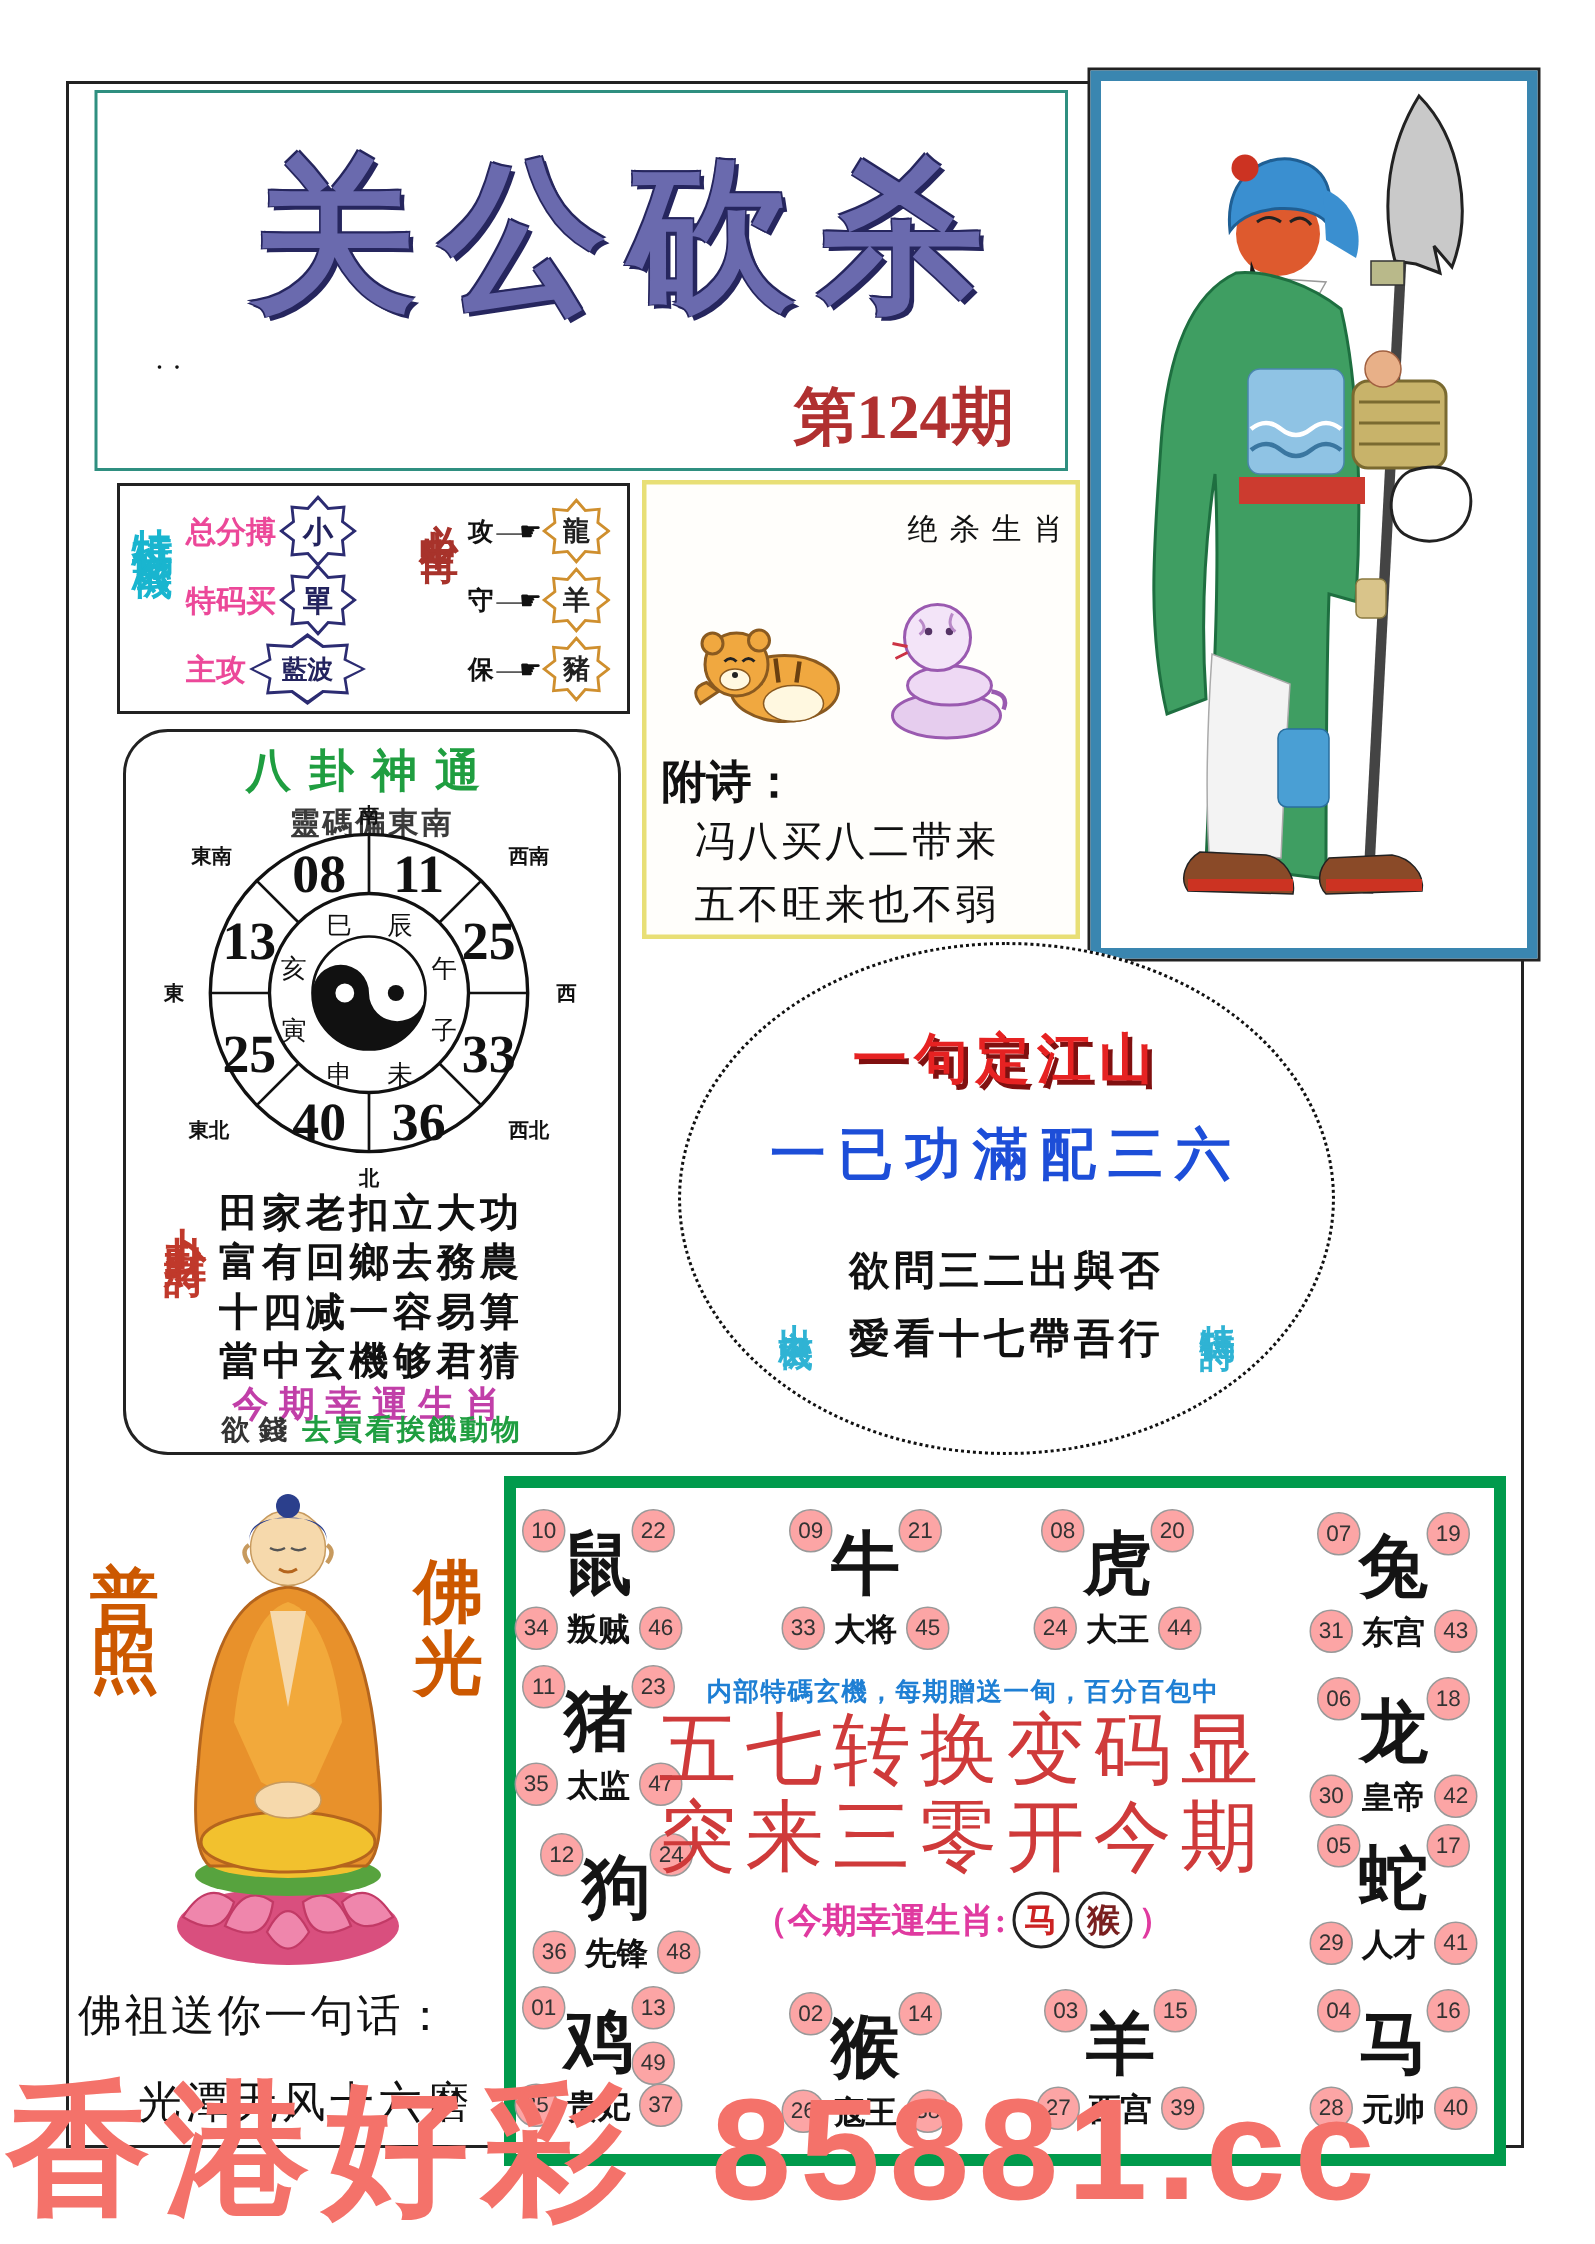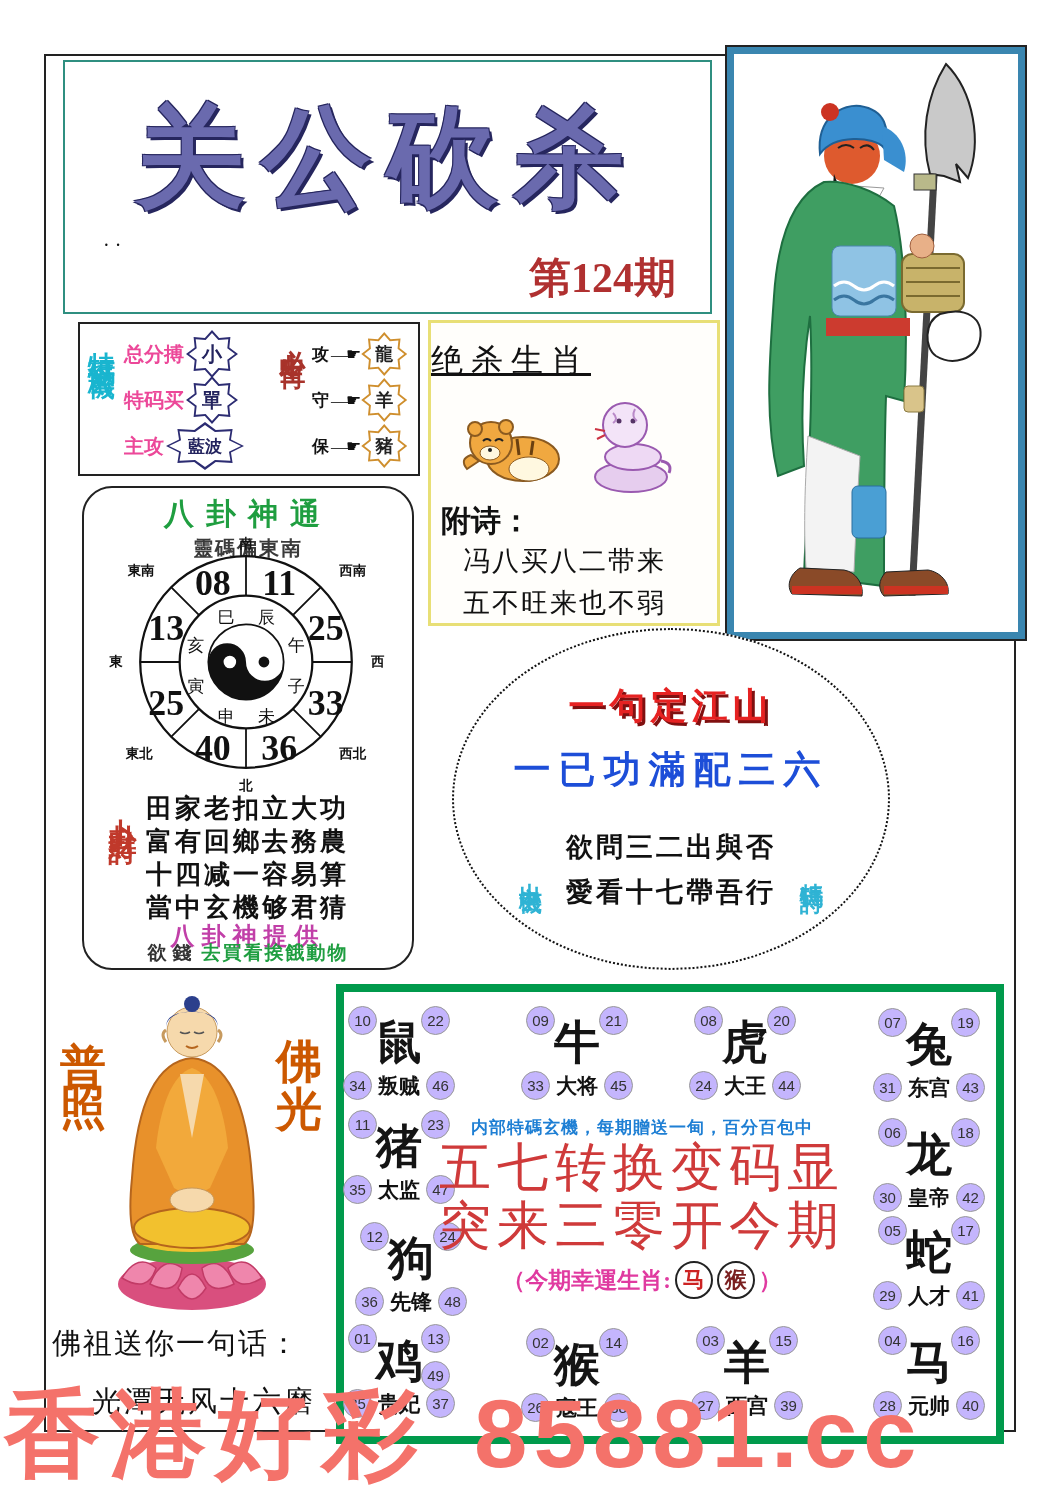--- a/index.html
+++ b/index.html
@@ -7,21 +7,21 @@
   #page{position:relative;width:1063px;height:1496px;background:#fff;overflow:hidden;}
   .abs{position:absolute;}
   .vtext{writing-mode:vertical-rl;text-orientation:upright;line-height:1;}
 
   
   #frame{left:44px;top:54px;width:968px;height:1374px;border:2px solid #222;}
 
   
   #titlebox{left:63px;top:60px;width:645px;height:250px;border:2px solid #2f8f80;background:#fff;}
   #maintitle{width:100%;text-align:center;margin-top:22px;font-size:110px;font-weight:bold;
-    color:#6a6aae;letter-spacing:16px;text-shadow:3px 3px 0 #26265e,-1px -1px 0 #26265e,1px -1px 0 #26265e,-1px 1px 0 #26265e;}
+    color:#6a6aae;letter-spacing:16px;text-shadow:3px 3px 0 #26265e,-1px -1px 0 #26265e,1px -1px 0 #26265e,-1px 1px 0 #26265e;padding-left:32px;}
   #issue{position:absolute;right:34px;bottom:6px;font-size:42px;font-weight:bold;color:#b03030;}
   #titledots{position:absolute;left:38px;top:172px;font-size:20px;color:#111;}
 
   
   #guanframe{left:727px;top:47px;width:284px;height:578px;border:7px solid #3a86b0;box-shadow:0 0 0 2px #222;background:#fff;}
 
   
   #temaibox{left:78px;top:322px;width:338px;height:150px;border:2px solid #222;display:flex;background:#fff;}
   .temai-side{width:42px;padding-top:6px;text-align:center;}
   .temai-side span{font-size:27px;font-weight:bold;color:#19b5cf;letter-spacing:7px;}
@@ -36,21 +36,21 @@
 
   .burst{position:relative;display:inline-flex;align-items:center;justify-content:center;}
   .burst::before{content:"";position:absolute;inset:0;background:var(--bc,#2c2c72);
     clip-path:polygon(100% 50%,83.3% 63.8%,85.4% 85.4%,63.8% 83.3%,50% 100%,36.2% 83.3%,14.6% 85.4%,16.7% 63.8%,0% 50%,16.7% 36.2%,14.6% 14.6%,36.2% 16.7%,50% 0%,63.8% 16.7%,85.4% 14.6%,83.3% 36.2%);}
   .burst::after{content:"";position:absolute;inset:3px;background:#fff;
     clip-path:polygon(100% 50%,83.3% 63.8%,85.4% 85.4%,63.8% 83.3%,50% 100%,36.2% 83.3%,14.6% 85.4%,16.7% 63.8%,0% 50%,16.7% 36.2%,14.6% 14.6%,36.2% 16.7%,50% 0%,63.8% 16.7%,85.4% 14.6%,83.3% 36.2%);}
   .burst>span{position:relative;z-index:1;font-weight:bold;color:#23235e;}
 
   
   #jueshabox{left:428px;top:320px;width:286px;height:300px;border:3px solid #e8df76;background:#fffefb;}
-  #juesha-title{width:100%;text-align:left;margin-top:16px;font-size:32px;letter-spacing:8px;color:#111;text-decoration:underline;}
+  #juesha-title{width:100%;text-align:right;margin-top:16px;font-size:20px;letter-spacing:8px;color:#111;}
   #fushi-label{position:absolute;left:10px;top:178px;font-size:30px;font-weight:bold;color:#111;}
   .fushi-line{position:absolute;left:32px;font-size:27px;color:#111;letter-spacing:2px;}
 
   
   #baguabox{left:82px;top:486px;width:328px;height:480px;border:2px solid #222;border-radius:30px;background:#fff;}
   #bagua-title{width:100%;text-align:center;margin-top:6px;font-size:30px;font-weight:bold;color:#1f9e40;letter-spacing:12px;}
   #bagua-sub{width:100%;text-align:center;font-size:20px;font-weight:bold;color:#3a3a3a;letter-spacing:2px;}
   #bagua-poem{position:absolute;left:24px;top:304px;display:flex;}
   #bagua-poem-label{height:140px;margin-top:4px;font-size:28px;font-weight:bold;color:#c0392b;letter-spacing:6px;}
   .bagua-line{font-size:26px;font-weight:bold;color:#111;line-height:33px;letter-spacing:3px;}
@@ -71,21 +71,21 @@
   
   .fo-vlabel{font-size:46px;font-weight:bold;color:#cc5800;letter-spacing:46px;}
   #fo-msg-label{left:52px;top:1324px;font-size:29px;color:#111;letter-spacing:2px;}
   #fo-msg{left:92px;top:1382px;font-size:29px;color:#111;letter-spacing:3px;}
 
   
   #greenbox{left:336px;top:984px;width:652px;height:444px;border:8px solid #009a4c;background:#fff;}
   .cell{position:absolute;width:102px;height:94px;}
   .num{position:absolute;width:27px;height:27px;border:1px solid #999;border-radius:50%;
     display:flex;align-items:center;justify-content:center;font-family:"Liberation Sans",sans-serif;
-    font-size:15px;color:#333;background:#c4b5fd;}
+    font-size:15px;color:#333;background:#fca5a5;}
   .num.tl{left:0;top:0}.num.tr{right:0;top:0}.num.mid{right:0;top:37px}
   .beast{position:absolute;left:50%;top:14px;transform:translateX(-50%);font-size:46px;font-weight:bold;color:#141414;line-height:1;}
   .cellbottom{position:absolute;left:0;bottom:0;width:100%;display:flex;justify-content:center;align-items:center;gap:6px;}
   .cellbottom .num{position:static;flex:0 0 auto;}
   .celllabel{font-size:21px;font-weight:bold;color:#111;white-space:nowrap;}
 
   #centerblock{position:absolute;left:64px;top:124px;width:468px;text-align:center;}
   #notice{font-size:17px;font-weight:bold;color:#1e7fd4;letter-spacing:1px;font-family:"Liberation Sans",sans-serif;white-space:nowrap;}
   .couplet{font-size:52px;color:#cf3a3a;letter-spacing:6px;line-height:1.12;white-space:nowrap;}
   #lucky{margin-top:6px;display:flex;justify-content:center;align-items:center;gap:4px;}
@@ -284,21 +284,21 @@
     </svg>
     <div id="bagua-poem">
       <div id="bagua-poem-label" class="vtext">卜卦財詩</div>
       <div style="margin-left:10px">
         <div class="bagua-line">田家老扣立大功</div>
         <div class="bagua-line">富有回鄉去務農</div>
         <div class="bagua-line">十四减一容易算</div>
         <div class="bagua-line">當中玄機够君猜</div>
       </div>
     </div>
-    <div id="bagua-provider">八卦神提供</div>
+    <div id="bagua-provider">今期幸運生肖</div>
     <div id="bagua-hint">
       <span class="hl">欲錢</span>
       <span class="hg">去買看挨餓動物</span>
     </div>
   </div>
 
   <div class="abs" id="oval">
     <div id="oval-title">一句定江山</div>
     <div id="oval-main">一已功滿配三六</div>
     <div id="oval-bottom">

